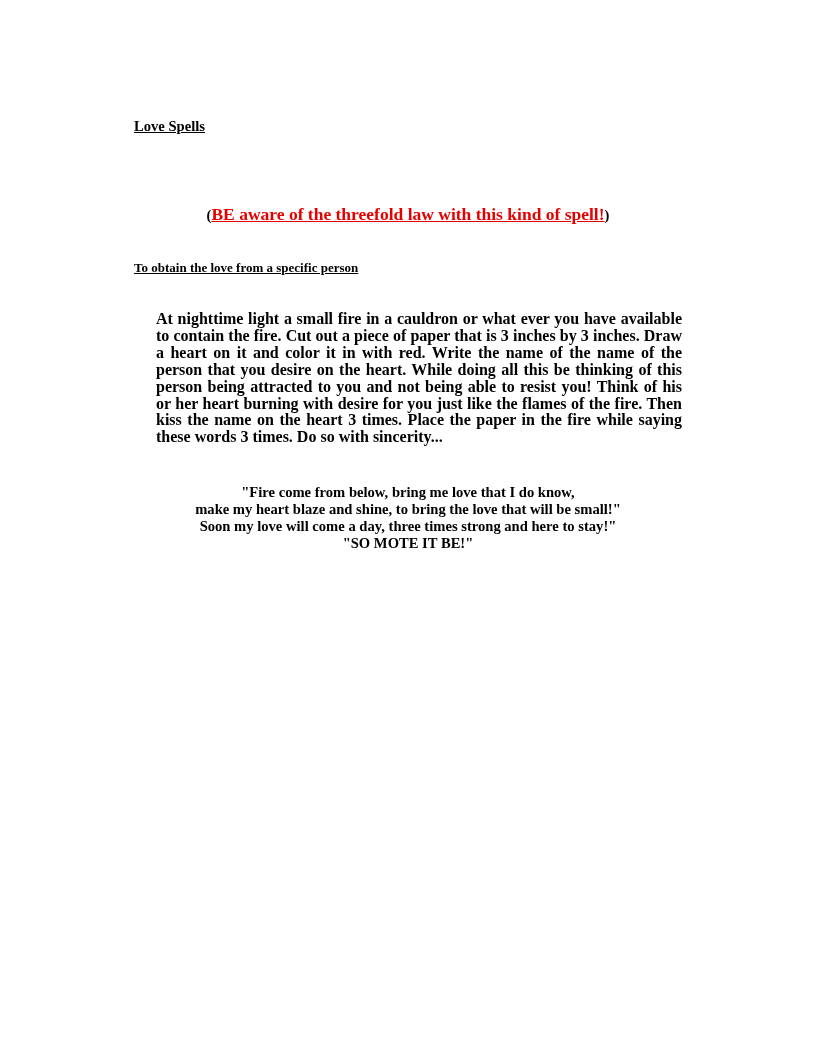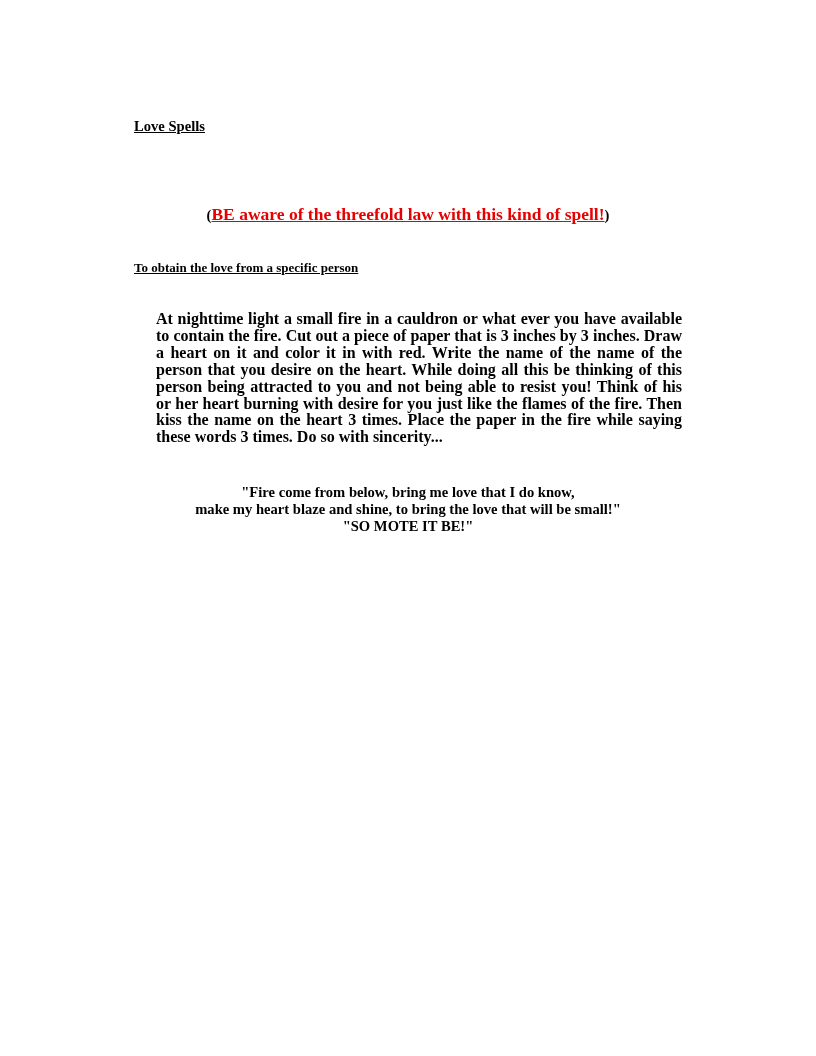--- a/index.html
+++ b/index.html
@@ -94,17 +94,18 @@
     <span class="paren">(</span><span class="red">BE aware of the threefold law with this kind of spell!</span><span class="paren">)</span>
   </div>
 
   <div class="subheading">To obtain the love from a specific person</div>
 
   <div class="para para1">At nighttime light a small fire in a cauldron or what ever you have available to contain the fire. Cut out a piece of paper that is 3 inches by 3 inches. Draw a heart on it and color it in with red. Write the name of the name of the person that you desire on the heart. While doing all this be thinking of this person being attracted to you and not being able to resist you! Think of his or her heart burning with desire for you just like the flames of the fire. Then kiss the name on the heart 3 times. Place the paper in the fire while saying these words 3 times. Do so with sincerity...</div>
 
   <div class="chant">
     <span class="chant-line">"Fire come from below, bring me love that I do know,</span>
     <span class="chant-line">make my heart blaze and shine, to bring the love that will be small!"</span>
+    <span class="chant-line">Soon my love will come a day, three times strong and here to stay!"</span>
     <span class="chant-line">"SO MOTE IT BE!"</span>
   </div>
 
 
 </div>
 
 </body></html>

